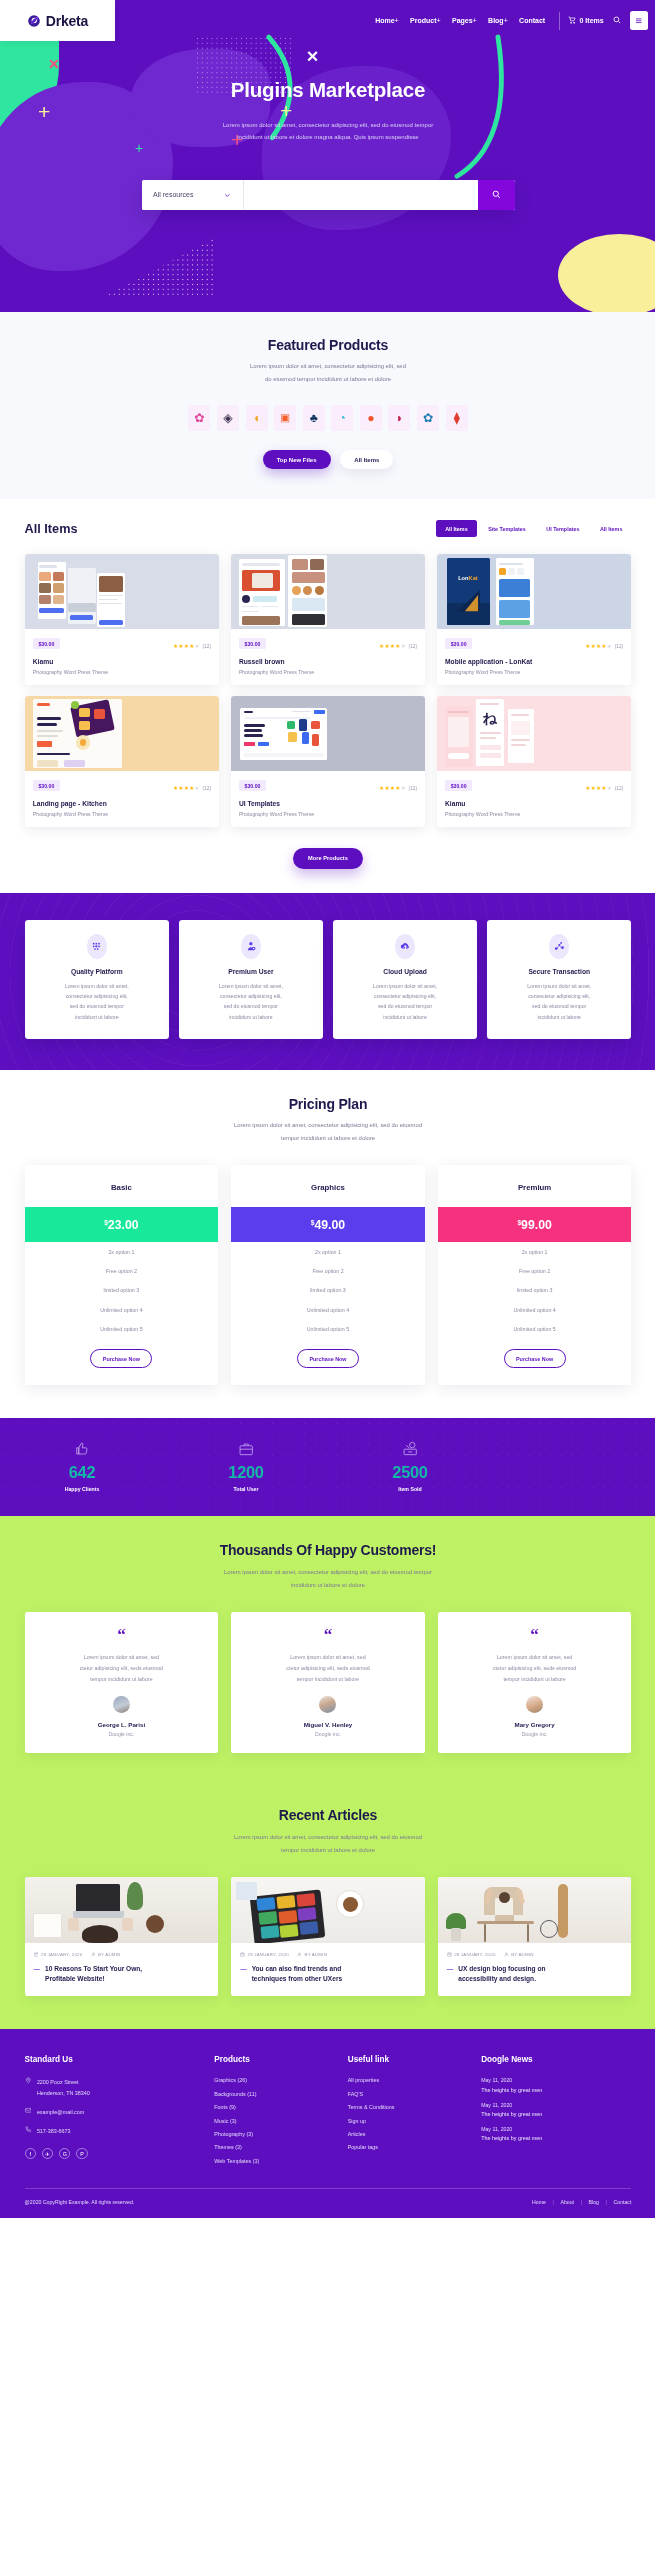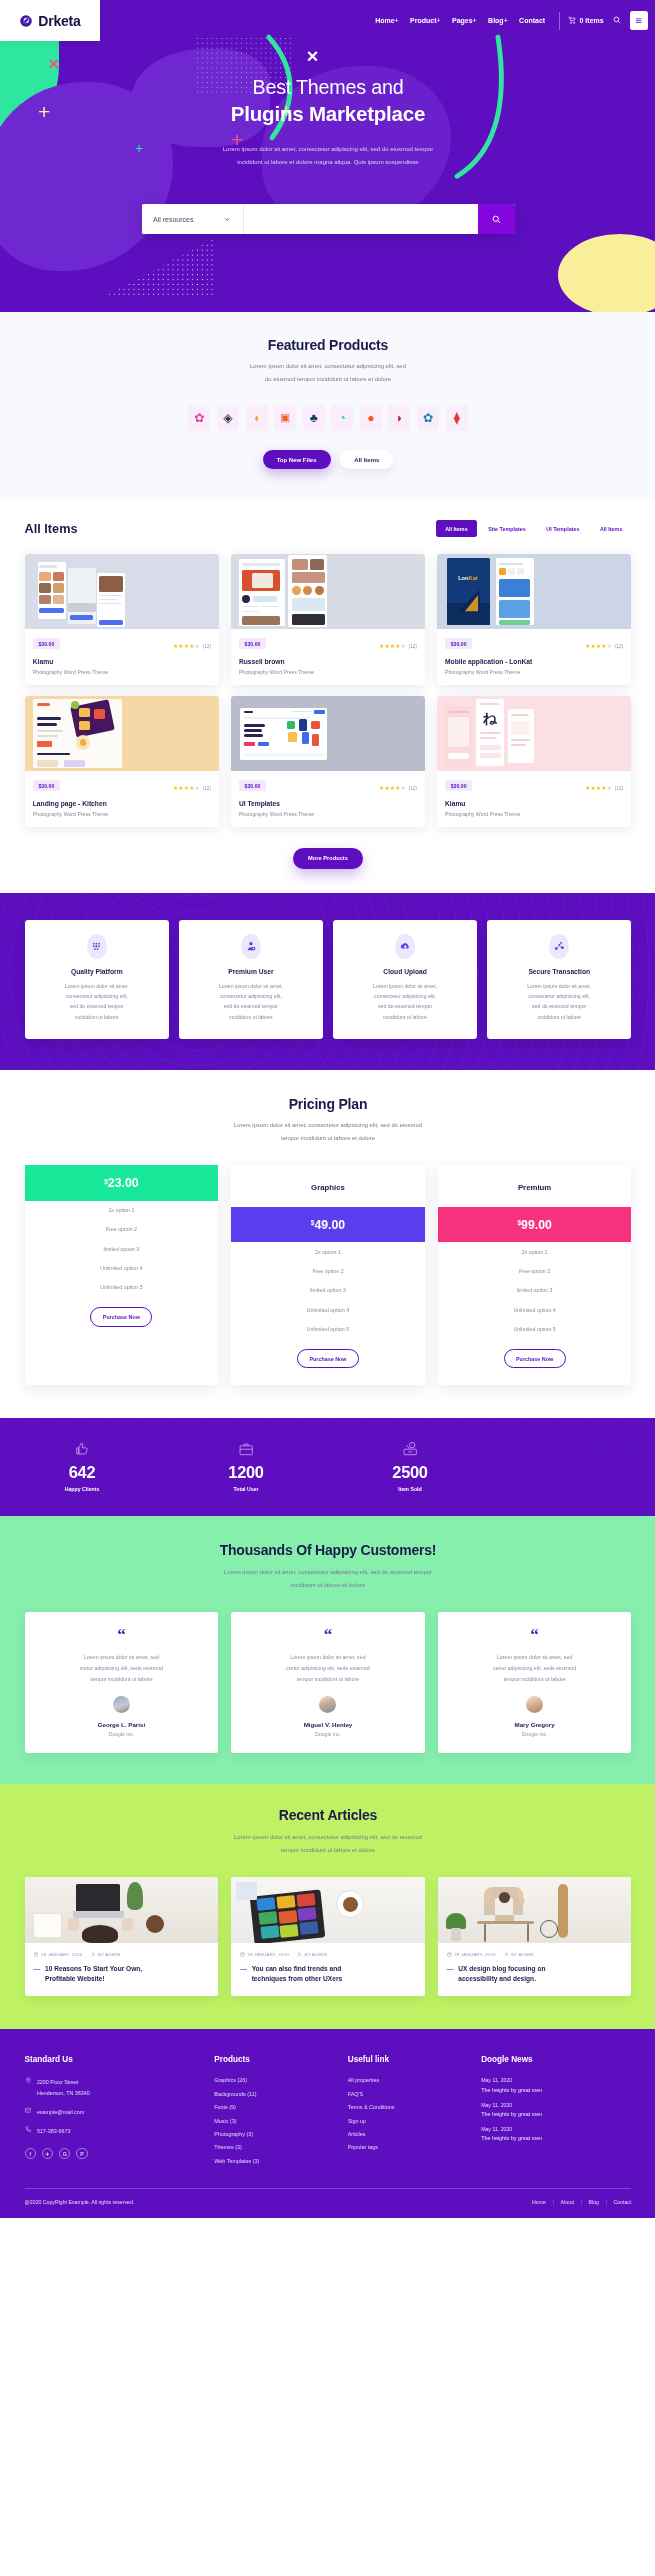--- a/index.html
+++ b/index.html
@@ -19,21 +19,21 @@
   .dots-tr{position:absolute;left:195px;top:36px;width:98px;height:57px;
       background-image:radial-gradient(#b98df0 0.8px, transparent 0.8px);background-size:4.9px 4.9px;}
   .dots-bl{position:absolute;left:107px;top:238px;width:107px;height:57px;
       background-image:radial-gradient(#ffffff 0.8px, transparent 0.8px);background-size:4.9px 4.9px;
       clip-path:polygon(0 100%,100% 100%,100% 0);opacity:.85;}
   .curve{position:absolute;left:221px;top:33px;width:328px;height:221px;}
   .x-mark{position:absolute;font-weight:700;font-size:14px;line-height:1;}
   .plus-mark{position:absolute;font-weight:400;font-size:21px;line-height:1;}
 
   .topbar{position:relative;z-index:6;height:41px;display:flex;align-items:stretch;}
-  .logo-box{width:100px;background:#fff;display:flex;align-items:center;justify-content:center;gap:4.9px;
+  .logo-box{width:115px;background:#fff;display:flex;align-items:center;justify-content:center;gap:4.9px;
             box-shadow:0 1.6px 8.2px rgba(0,0,0,.08);}
   .logo-text{font-size:14px;font-weight:700;color:#1b1344;letter-spacing:-0.2px;}
   .nav{flex:1;display:flex;align-items:center;justify-content:flex-end;padding-right:8.2px;gap:0;}
   .nav a{color:#fff;font-size:7px;font-weight:700;text-decoration:none;margin:0 5.7px;white-space:nowrap;}
   .nav a .pl{font-weight:400;}
   .nav-divider{width:0.8px;height:18px;background:rgba(255,255,255,.35);margin:0 8.2px;}
   .cart{display:flex;align-items:center;gap:3.3px;color:#fff;font-size:7px;font-weight:700;}
   .search-ic{margin:0 8.2px 0 9.8px;color:#fff;display:flex;align-items:center;}
   .burger{width:18px;height:19.7px;background:#fff;border-radius:2.5px;display:flex;align-items:center;
           justify-content:center;color:#5d0fc0;font-size:9px;}
@@ -107,25 +107,25 @@
   .p-feat{font-size:5.3px;color:#8d88a3;padding:6.6px 0;}
   .p-btn{display:inline-block;margin-top:10.7px;border:0.8px solid #5d0fc0;color:#5d0fc0;font-size:5.4px;
          font-weight:700;padding:5.7px 11.5px;border-radius:13px;}
 
   
   .counters{background:#5d0fc0;padding:23px 0 24.6px;position:relative;overflow:hidden;}
   .counters::before{content:"";position:absolute;inset:0;
       background-image:radial-gradient(rgba(255,255,255,.10) 0.8px, transparent 0.8px);background-size:10.7px 10.7px;}
   .cgrid{position:relative;display:grid;grid-template-columns:repeat(4,1fr);text-align:center;}
   .c-ic{font-size:14.8px;color:#c7a7ef;line-height:1;}
-  .c-num{color:#ffffff;font-size:16.4px;font-weight:700;margin-top:3.3px;letter-spacing:-0.3px;}
+  .c-num{color:#14b8a6;font-size:16.4px;font-weight:700;margin-top:3.3px;letter-spacing:-0.3px;}
   .c-lab{color:#fff;font-size:5.2px;font-weight:700;margin-top:3.3px;}
 
   
-  .testi{background:#86efac;padding:26px 0 31px;text-align:center;}
+  .testi{background:#bef264;padding:26px 0 31px;text-align:center;}
   .tgrid{display:grid;grid-template-columns:repeat(3,1fr);gap:13px;margin:19.7px 24.6px 0;}
   .tcard{background:#fff;border-radius:2.5px;box-shadow:0 3.3px 13px rgba(30,10,70,.07);padding:18px 13px 16.4px;}
   .quote{font-size:17px;color:#5d0fc0;font-weight:700;line-height:.6;font-family:"Liberation Serif",serif;}
   .t-txt{font-size:5.3px;color:#8d88a3;line-height:2.1;margin-top:11.5px;}
   .t-av{width:17px;height:17px;border-radius:50%;margin:11.5px auto 0;background:#cfd6e4;overflow:hidden;
         position:relative;}
   .t-name{font-size:6.2px;font-weight:700;color:#1f1a4d;margin-top:7.4px;}
   .t-co{font-size:5.2px;color:#9a95ae;margin-top:3.3px;}
 
   
@@ -227,21 +227,20 @@
         </div>
         <div class="burger">
           <svg width="7.4" height="7.4" viewBox="0 0 24 24" stroke="#5d0fc0" stroke-width="2.6">
             <path d="M3 6h18M3 12h18M3 18h18"></path>
           </svg>
         </div>
       </nav>
     </div>
 
     <div class="hero-inner">
-      <div class="hero-t1">Best Themes and</div>
       <div class="hero-t2">Plugins Marketplace</div>
       <div class="hero-sub">Lorem ipsum dolor sit amet, consectetur adipiscing elit, sed do eiusmod tempor</div>
       <div class="hero-sub" style="margin-top:0">incididunt ut labore et dolore magna aliqua. Quis ipsum suspendisse</div>
 
       <div class="searchbar">
         <div class="sb-sel">
           <span>All resources</span>
           <svg width="6.6" height="6.6" viewBox="0 0 24 24" fill="none" stroke="#5d0fc0" stroke-width="3">
               <path d="M5 9l7 7 7-7"></path>
             </svg>
@@ -587,20 +586,21 @@
     </div>
   </section>
 
   <section class="pricing">
     <h2 class="sec-title">Pricing Plan</h2>
     <div class="sec-sub">Lorem ipsum dolor sit amet, consectetur adipisicing elit, sed do eiusmod</div>
     <div class="sec-sub" style="margin-top:0">tempor incididunt ut labore et dolore</div>
     <div class="pgrid">
 
       <div class="pcard">
+        <div class="p-name">Basic</div>
         <div class="p-price" style="background:#17e89a">
           <sup>$</sup><span>23.00</span>
         </div>
         <div class="p-feat">2x option 1</div>
         <div class="p-feat">Free option 2</div>
         <div class="p-feat">limited option 3</div>
         <div class="p-feat">Unlimited option 4</div>
         <div class="p-feat">Unlimited option 5</div>
         <span class="p-btn">Purchase Now</span>
       </div>

